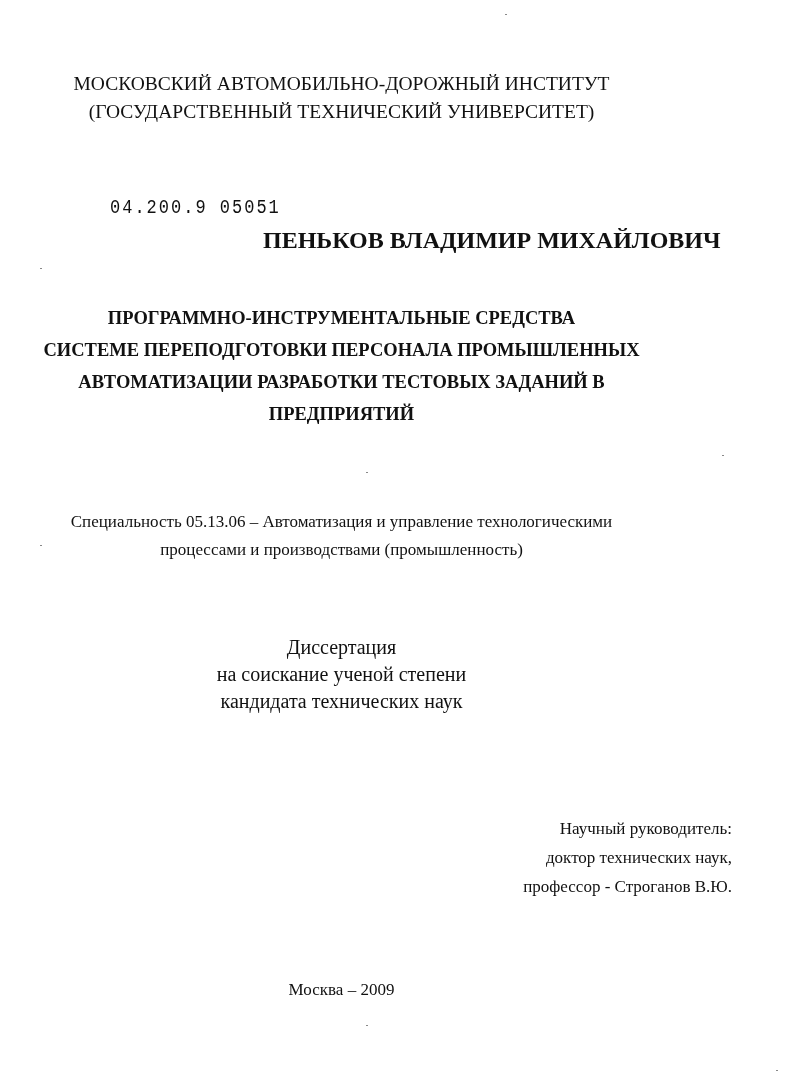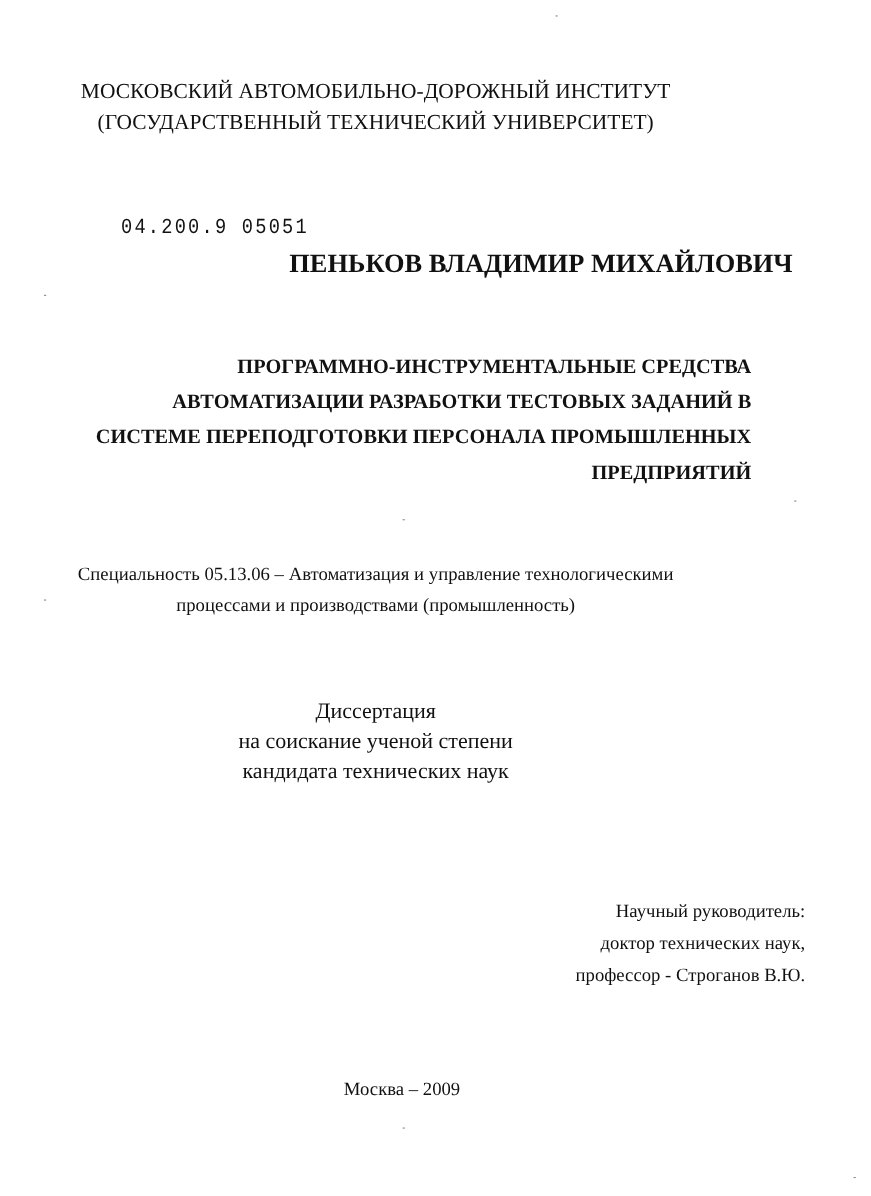--- a/index.html
+++ b/index.html
@@ -21,45 +21,45 @@
 
 <div class="abs center inst" style="top:70px;">
   <div>МОСКОВСКИЙ АВТОМОБИЛЬНО-ДОРОЖНЫЙ ИНСТИТУТ</div>
   <div>(ГОСУДАРСТВЕННЫЙ ТЕХНИЧЕСКИЙ УНИВЕРСИТЕТ)</div>
 </div>
 
 <div class="abs stamp">04.200.9 05051</div>
 
 <div class="abs author">ПЕНЬКОВ ВЛАДИМИР МИХАЙЛОВИЧ</div>
 
-<div class="abs center title" style="top:318px;text-align:right;">
+<div class="abs center title" style="top:302px;">
   <div>ПРОГРАММНО-ИНСТРУМЕНТАЛЬНЫЕ СРЕДСТВА</div>
+  <div>СИСТЕМЕ ПЕРЕПОДГОТОВКИ ПЕРСОНАЛА ПРОМЫШЛЕННЫХ</div>
   <div>АВТОМАТИЗАЦИИ РАЗРАБОТКИ ТЕСТОВЫХ ЗАДАНИЙ В</div>
-  <div>СИСТЕМЕ ПЕРЕПОДГОТОВКИ ПЕРСОНАЛА ПРОМЫШЛЕННЫХ</div>
   <div>ПРЕДПРИЯТИЙ</div>
 </div>
 
 <div class="abs center spec" style="top:508px;">
   <div>Специальность 05.13.06 – Автоматизация  и управление технологическими</div>
   <div>процессами и производствами (промышленность)</div>
 </div>
 
 <div class="abs center dis" style="top:634px;">
   <div>Диссертация</div>
   <div>на соискание ученой степени</div>
   <div>кандидата технических наук</div>
 </div>
 
 <div class="abs sup" style="top:790px;margin-top:24px;">
   <div>Научный руководитель:</div>
   <div>доктор технических наук,</div>
   <div>профессор - Строганов В.Ю.</div>
 </div>
 
-<div class="abs center spec" style="top:976px;padding-left:24px;">Москва – 2009</div>
+<div class="abs center spec" style="top:976px;">Москва – 2009</div>
 
 <div class="abs speck" style="left:505px; top:14px;"></div>
 <div class="abs speck" style="left:40px; top:268px;"></div>
 <div class="abs speck" style="left:366px; top:472px;"></div>
 <div class="abs speck" style="left:722px; top:455px;"></div>
 <div class="abs speck" style="left:40px; top:545px;"></div>
 <div class="abs speck" style="left:366px; top:1025px;"></div>
 <div class="abs speck" style="left:776px; top:1070px;"></div>
 
 </body></html>

